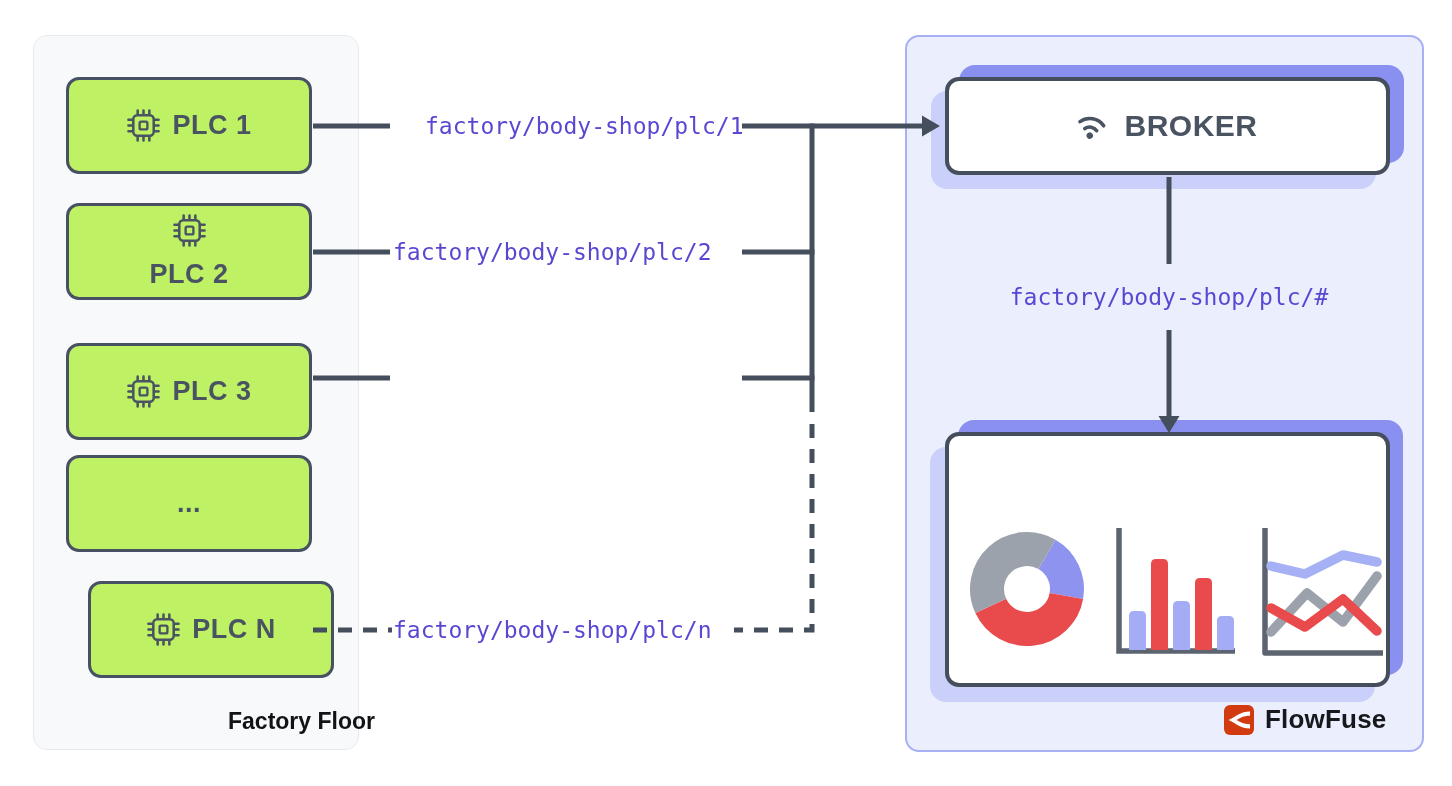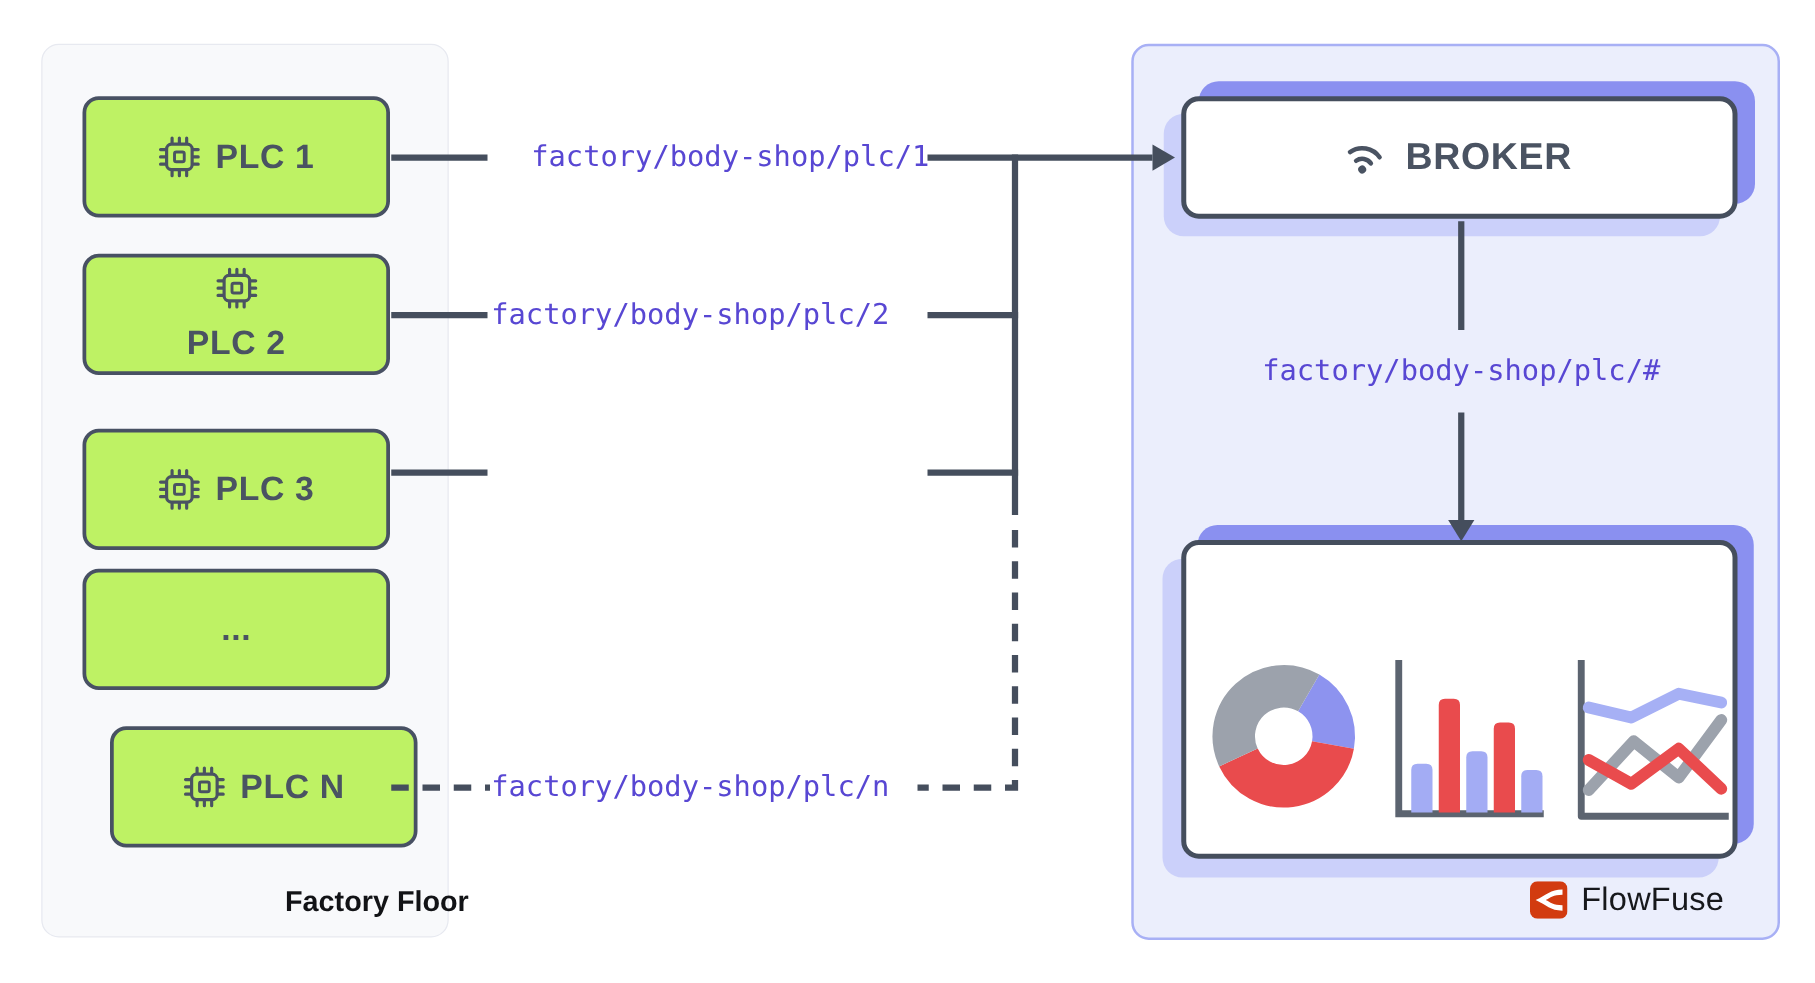--- a/index.html
+++ b/index.html
@@ -28,21 +28,21 @@
   #dashboard-box .bigbox-title{position:absolute;top:28px;left:0;right:0;}
   .chart{position:absolute;}
   
   .topic{position:absolute;transform:translateY(-50%);font-family:"DejaVu Sans Mono",monospace;
          font-size:23px;color:#5847D3;white-space:nowrap;z-index:2;}
   .topic.centered{transform:translate(-50%,-50%);}
   
   .factory-caption{position:absolute;left:0;top:708px;width:343px;text-align:right;
                    font-weight:bold;font-size:23px;color:#121316;z-index:2;padding-left:32px;}
   .brand{position:absolute;left:1224px;top:704px;display:flex;align-items:center;gap:11px;z-index:2;}
-  .brand-label{font-weight:normal;font-size:26px;color:#17181C;letter-spacing:0.2px;}
+  .brand-label{font-weight:bold;font-size:26px;color:#17181C;letter-spacing:0.2px;}
   
   .connectors{position:absolute;left:0;top:0;z-index:3;pointer-events:none;}
   .connectors path{stroke:#454E5D;stroke-width:5px;fill:none;}
   .connectors path.dashed{stroke-dasharray:14 11;}
   .connectors polygon{fill:#454E5D;}
   .icon-slate{color:#4A5362;}
 </style>
 </head>
 <body>
 

